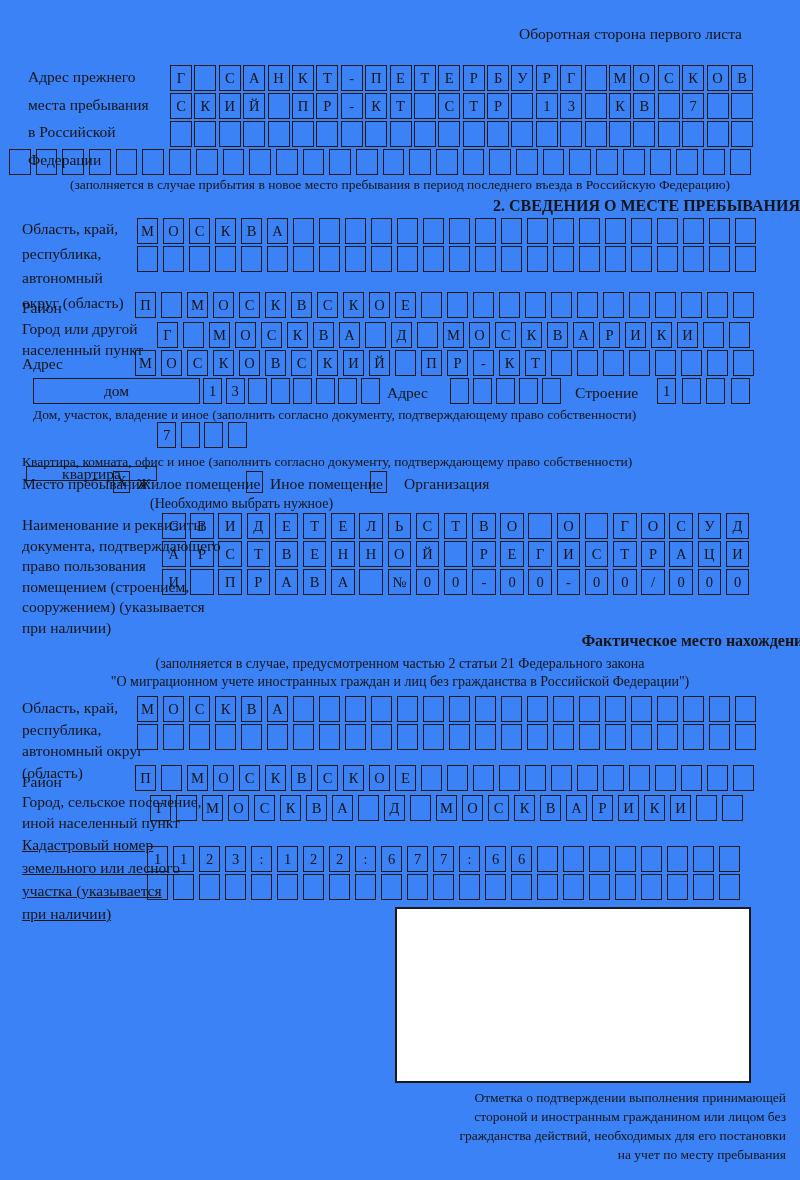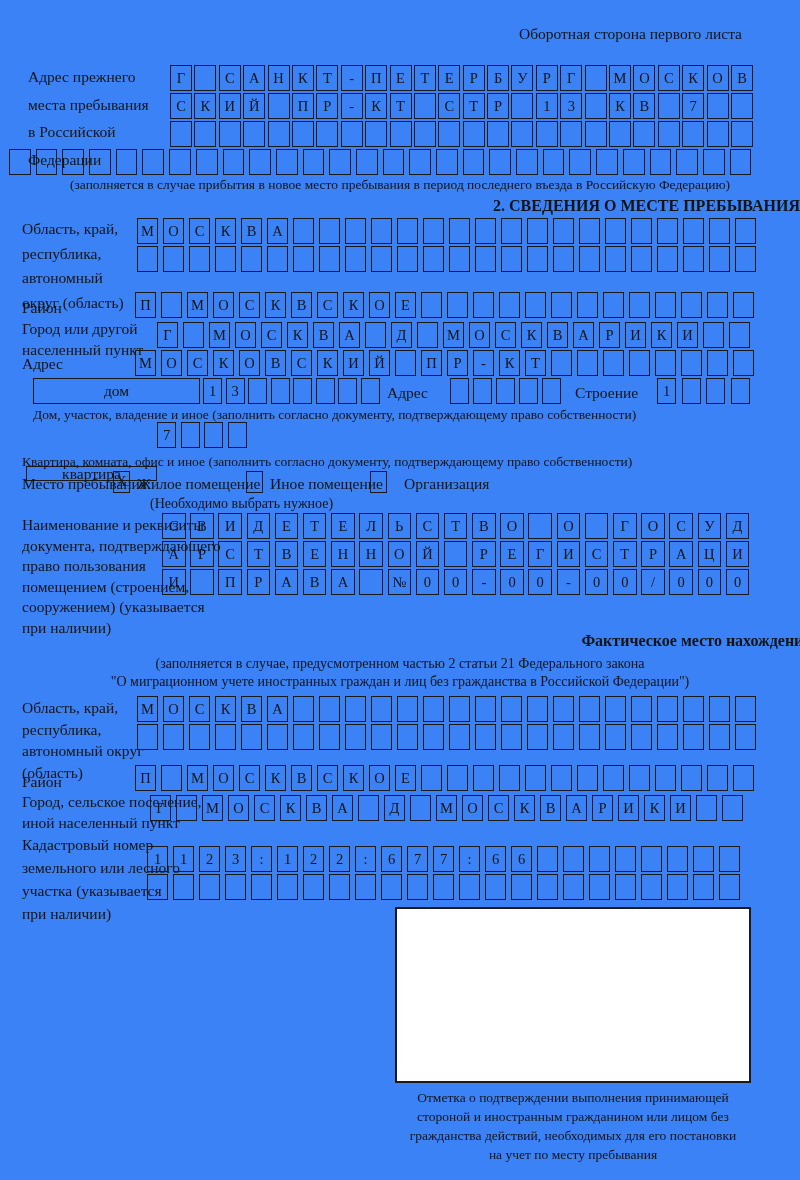--- a/index.html
+++ b/index.html
@@ -17,21 +17,21 @@
   .s1f{gap:5px}   .s1f .cell{width:21.7px}
   .s2{gap:5px}    .s2 .cell{width:21px}
   .doc{gap:4.7px} .doc .cell{width:23.5px}
   .sm .cell{width:19px}
   .g35{gap:3.5px} .g4{gap:4px} .g45{gap:4.5px} .g55{gap:5.5px}
   .wbox{position:absolute;box-sizing:border-box;border:1.8px solid #1a1a1a;height:26px;
         display:flex;align-items:center;justify-content:center;font-size:15.5px;}
   .chk{position:absolute;box-sizing:border-box;width:17px;height:22px;border:1.7px solid #1a1a1a;
        display:flex;align-items:center;justify-content:center;font-size:14px;}
   .stamp{position:absolute;box-sizing:border-box;border:2px solid #1a1a1a;background:#fff;}
-  .capblock{position:absolute;text-align:center;font-size:13.5px;line-height:19px;}
+  .capblock{position:absolute;text-align:right;font-size:13.5px;line-height:19px;}
 </style>
 </head>
 <body>
 
 <div id="page">
 
   <div class="lbl" style="left:420px;top:22px;width:322px;text-align:right;">Оборотная сторона первого листа</div>
 
   <div class="lbl" style="left:28px;top:63px;line-height:27.5px;">
     <div>Адрес прежнего</div>
@@ -534,21 +534,21 @@
       <div class="cell">В</div>
       <div class="cell">А</div>
       <div class="cell">Р</div>
       <div class="cell">И</div>
       <div class="cell">К</div>
       <div class="cell">И</div>
       <div class="cell"></div>
       <div class="cell"></div>
     </div>
 
-  <div class="lbl" style="left:22px;top:833px;line-height:23px;">
+  <div class="lbl" style="left:22px;top:833px;line-height:23px;text-decoration:underline;">
     <div>Кадастровый номер</div>
     <div>земельного или лесного</div>
     <div>участка (указывается</div>
     <div>при наличии)</div>
   </div>
   <div class="cr s2" style="left:147px;top:846px;">
       <div class="cell">1</div>
       <div class="cell">1</div>
       <div class="cell">2</div>
       <div class="cell">3</div>

